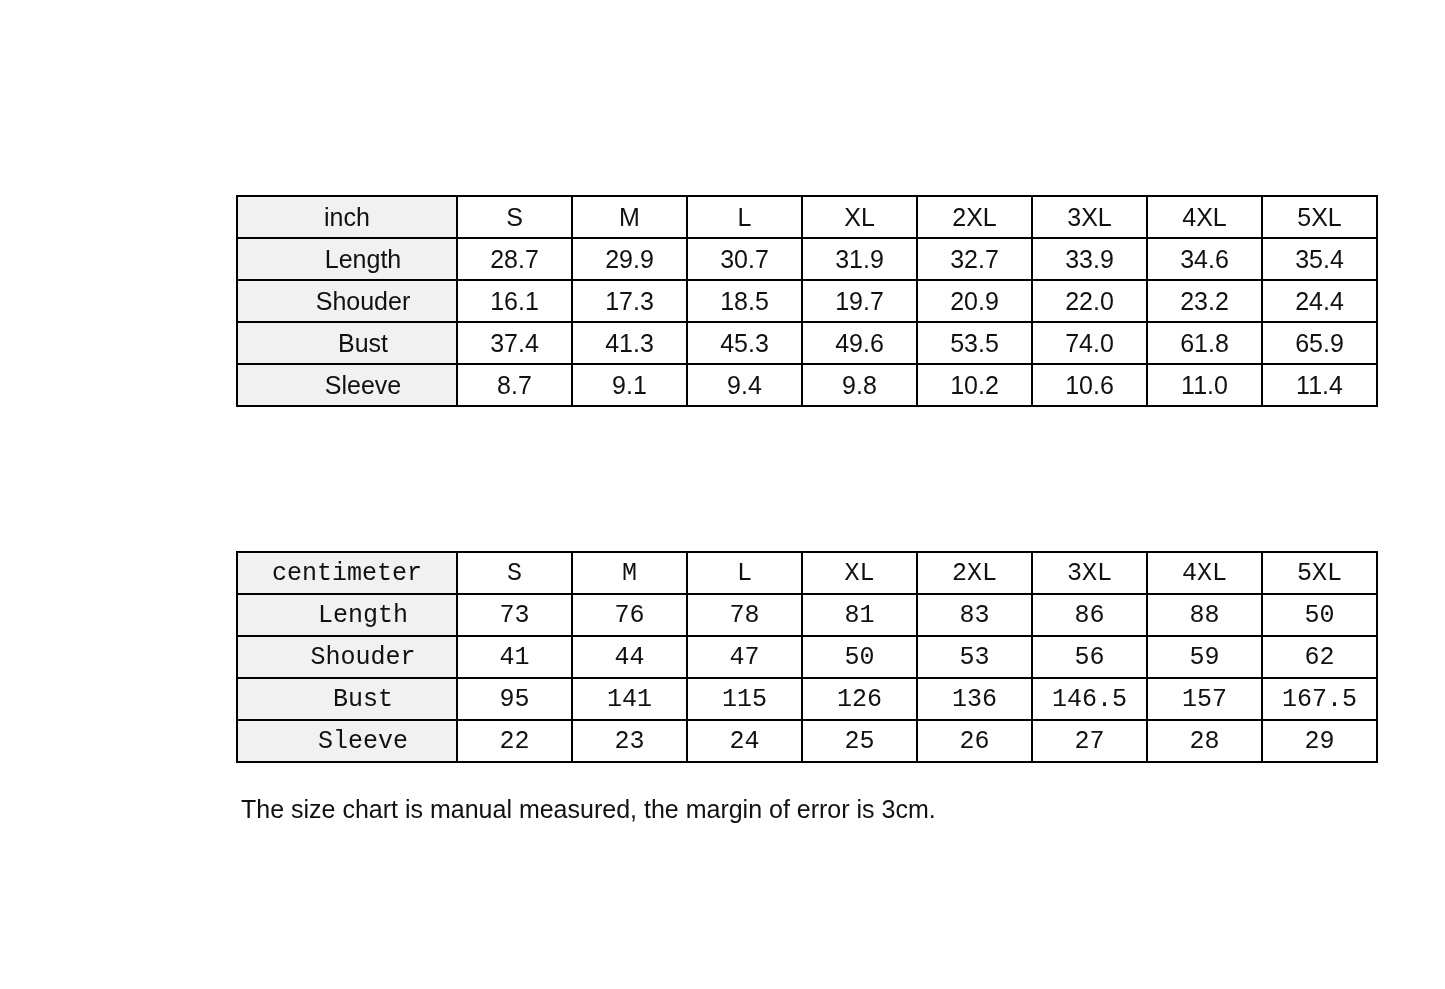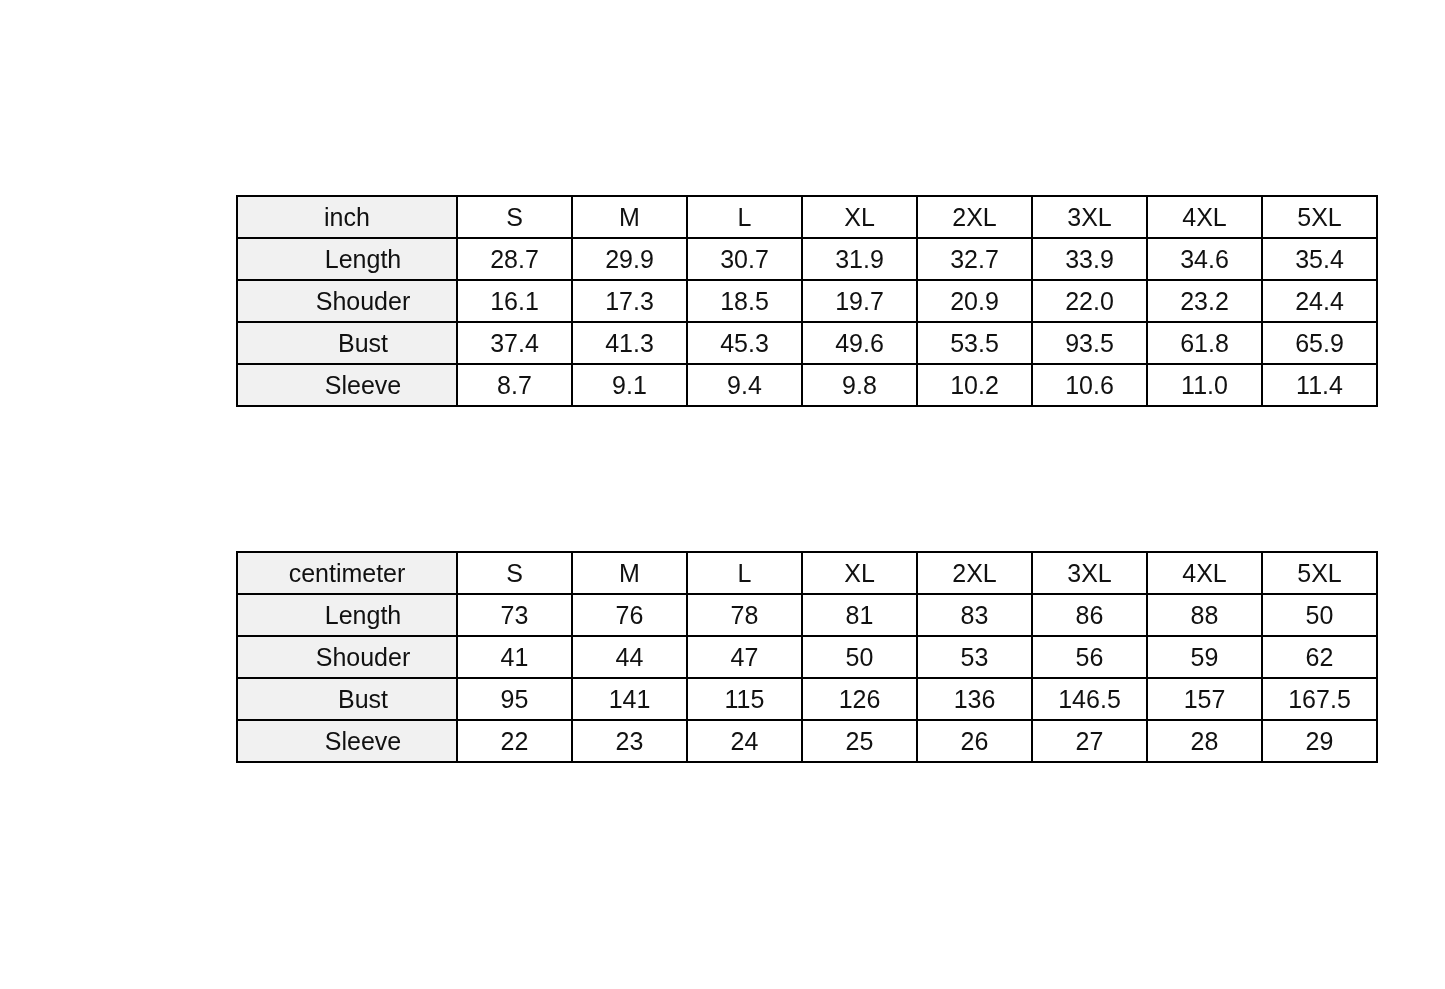--- a/index.html
+++ b/index.html
@@ -67,20 +67,21 @@
   }
 
   #table-inch {
     left: 236px;
     top: 195px;
   }
 
   #table-cm {
     left: 236px;
     top: 551px;
+    font-family: Liberation Mono, monospace;
   }
 
   .note {
     position: absolute;
     left: 241px;
     top: 794px;
     font-size: 25px;
     line-height: 1.2;
     color: #111111;
     white-space: nowrap;
@@ -128,21 +129,21 @@
         <td class="data-cell">23.2</td>
         <td class="data-cell">24.4</td>
       </tr>
       <tr>
         <td class="label-cell">Bust</td>
         <td class="data-cell">37.4</td>
         <td class="data-cell">41.3</td>
         <td class="data-cell">45.3</td>
         <td class="data-cell">49.6</td>
         <td class="data-cell">53.5</td>
-        <td class="data-cell">93.5</td>
+        <td class="data-cell">74.0</td>
         <td class="data-cell">61.8</td>
         <td class="data-cell">65.9</td>
       </tr>
       <tr>
         <td class="label-cell">Sleeve</td>
         <td class="data-cell">8.7</td>
         <td class="data-cell">9.1</td>
         <td class="data-cell">9.4</td>
         <td class="data-cell">9.8</td>
         <td class="data-cell">10.2</td>
@@ -208,14 +209,15 @@
         <td class="data-cell">24</td>
         <td class="data-cell">25</td>
         <td class="data-cell">26</td>
         <td class="data-cell">27</td>
         <td class="data-cell">28</td>
         <td class="data-cell">29</td>
       </tr>
     </tbody>
   </table>
 
+  <div class="note">The size chart is manual measured, the margin of error is 3cm.</div>
 
 </div>
 
 </body></html>

